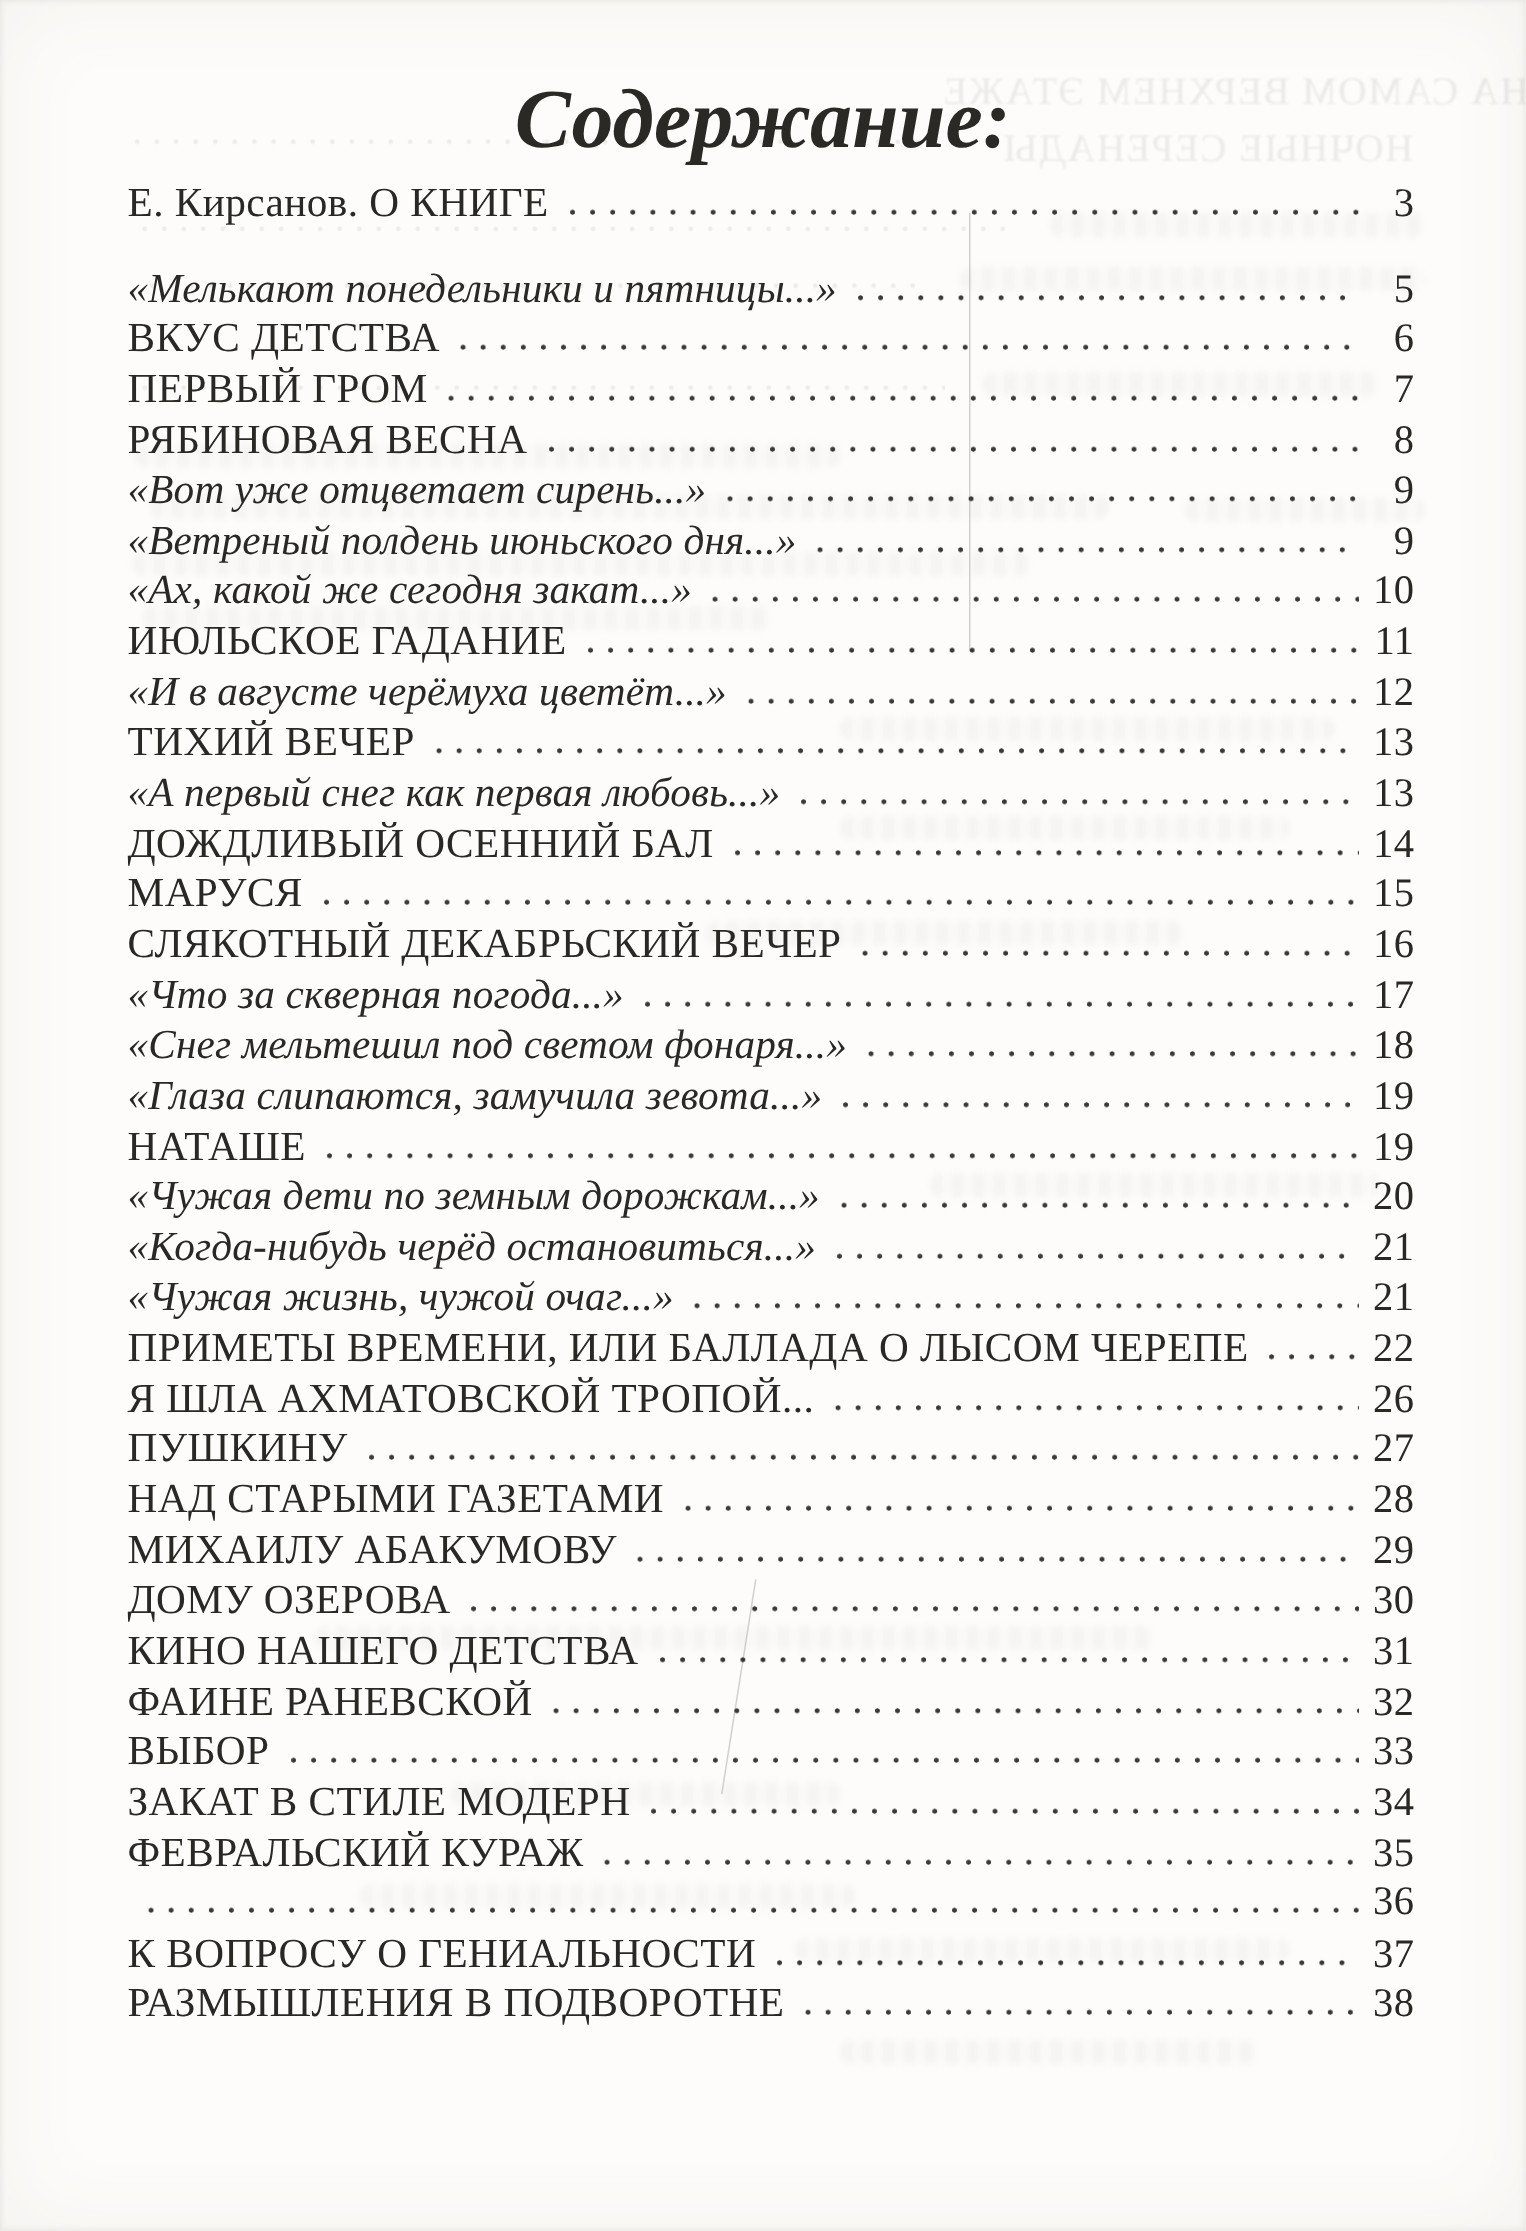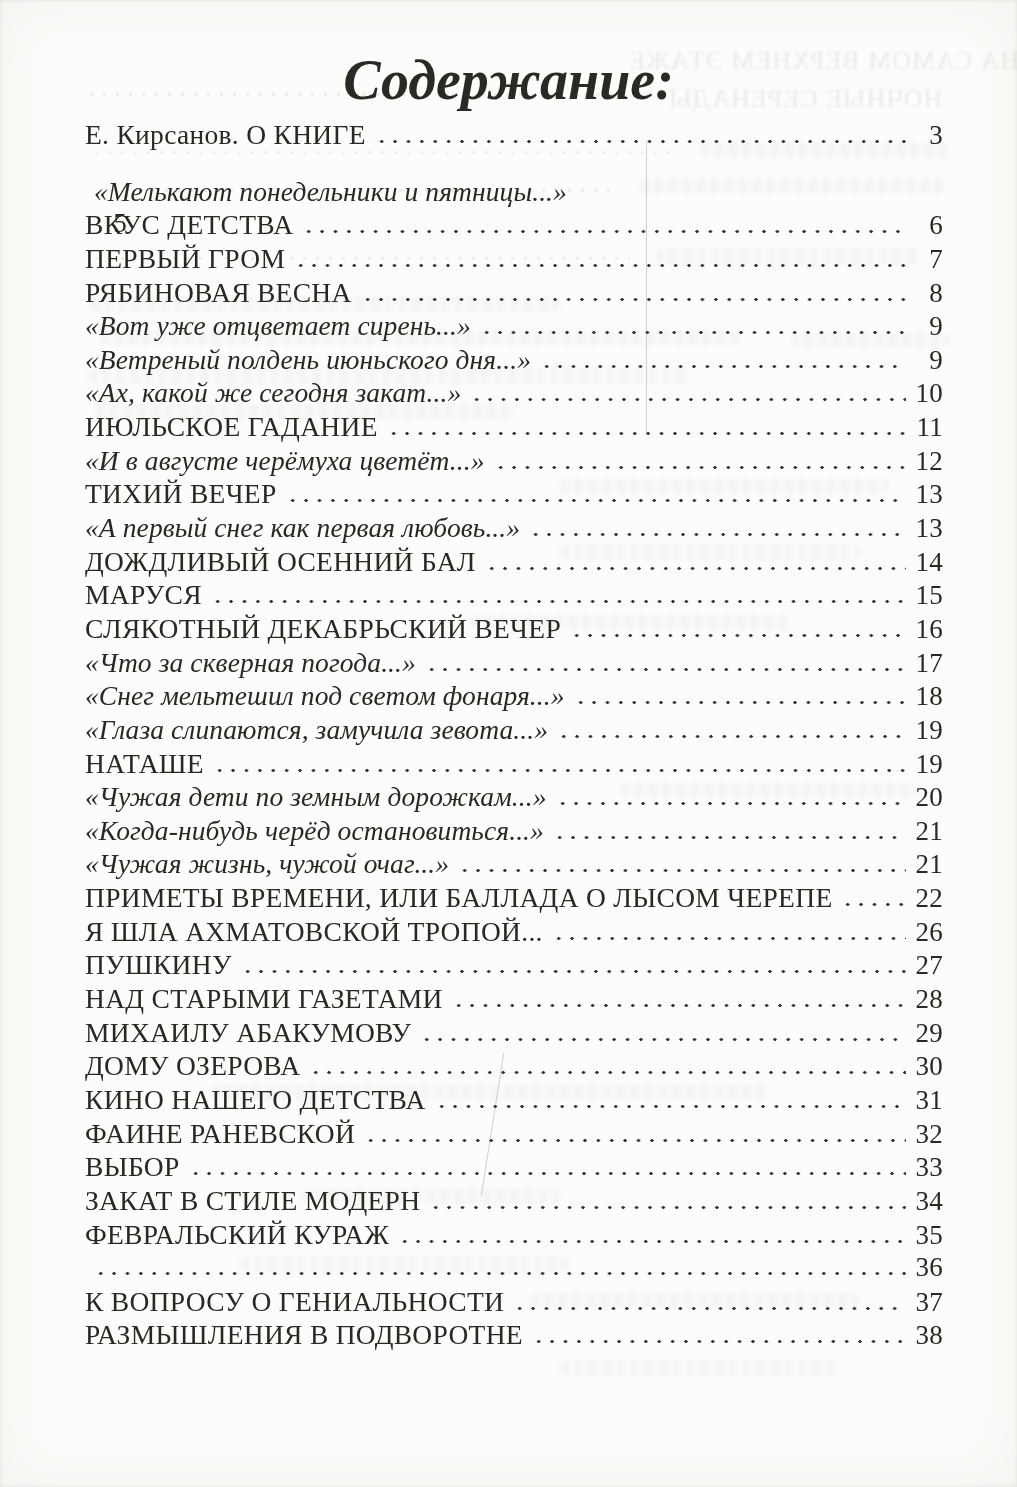--- a/index.html
+++ b/index.html
@@ -77,21 +77,21 @@
     left: 85px; right: 74px; top: 95px; margin-top: 24px;
   }
   .row {
     display: flex;
     align-items: baseline;
     height: 33.65px;
     font-size: 27.5px;
     letter-spacing: 0.3px;
     white-space: nowrap;
   }
-  .row.gap { margin-top: 23px; flex-direction: column; }
+  .row.gap { margin-top: 23px; }
   .row.italic .t { font-style: italic; letter-spacing: 0.1px; }
   .t { flex: 0 0 auto; }
   .leader {
     flex: 1 1 auto;
     min-width: 18px;
     height: 5px;
     margin: 0 4px 0 9px;
     background-image: radial-gradient(circle at 50% 50%, #3b3936 1.45px, transparent 1.8px);
     background-size: 13.4px 5px;
     background-repeat: repeat-x;

